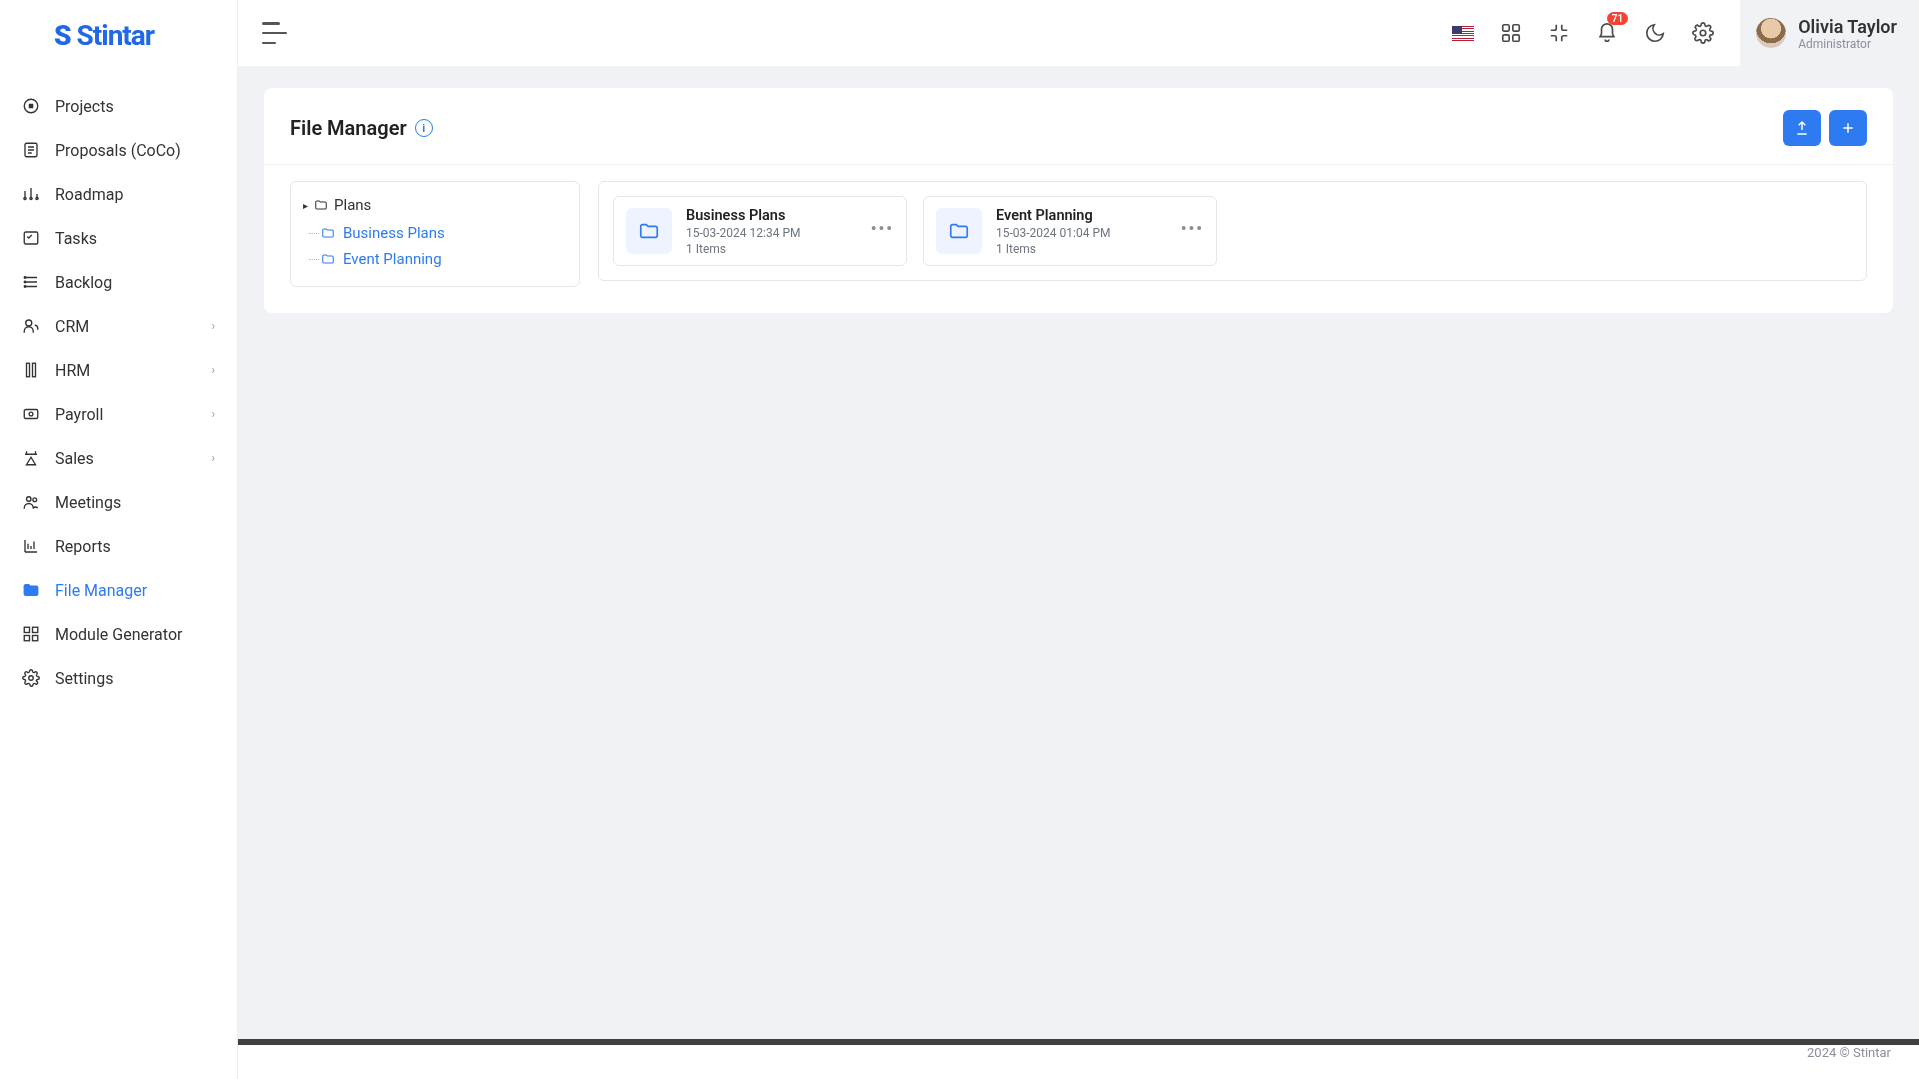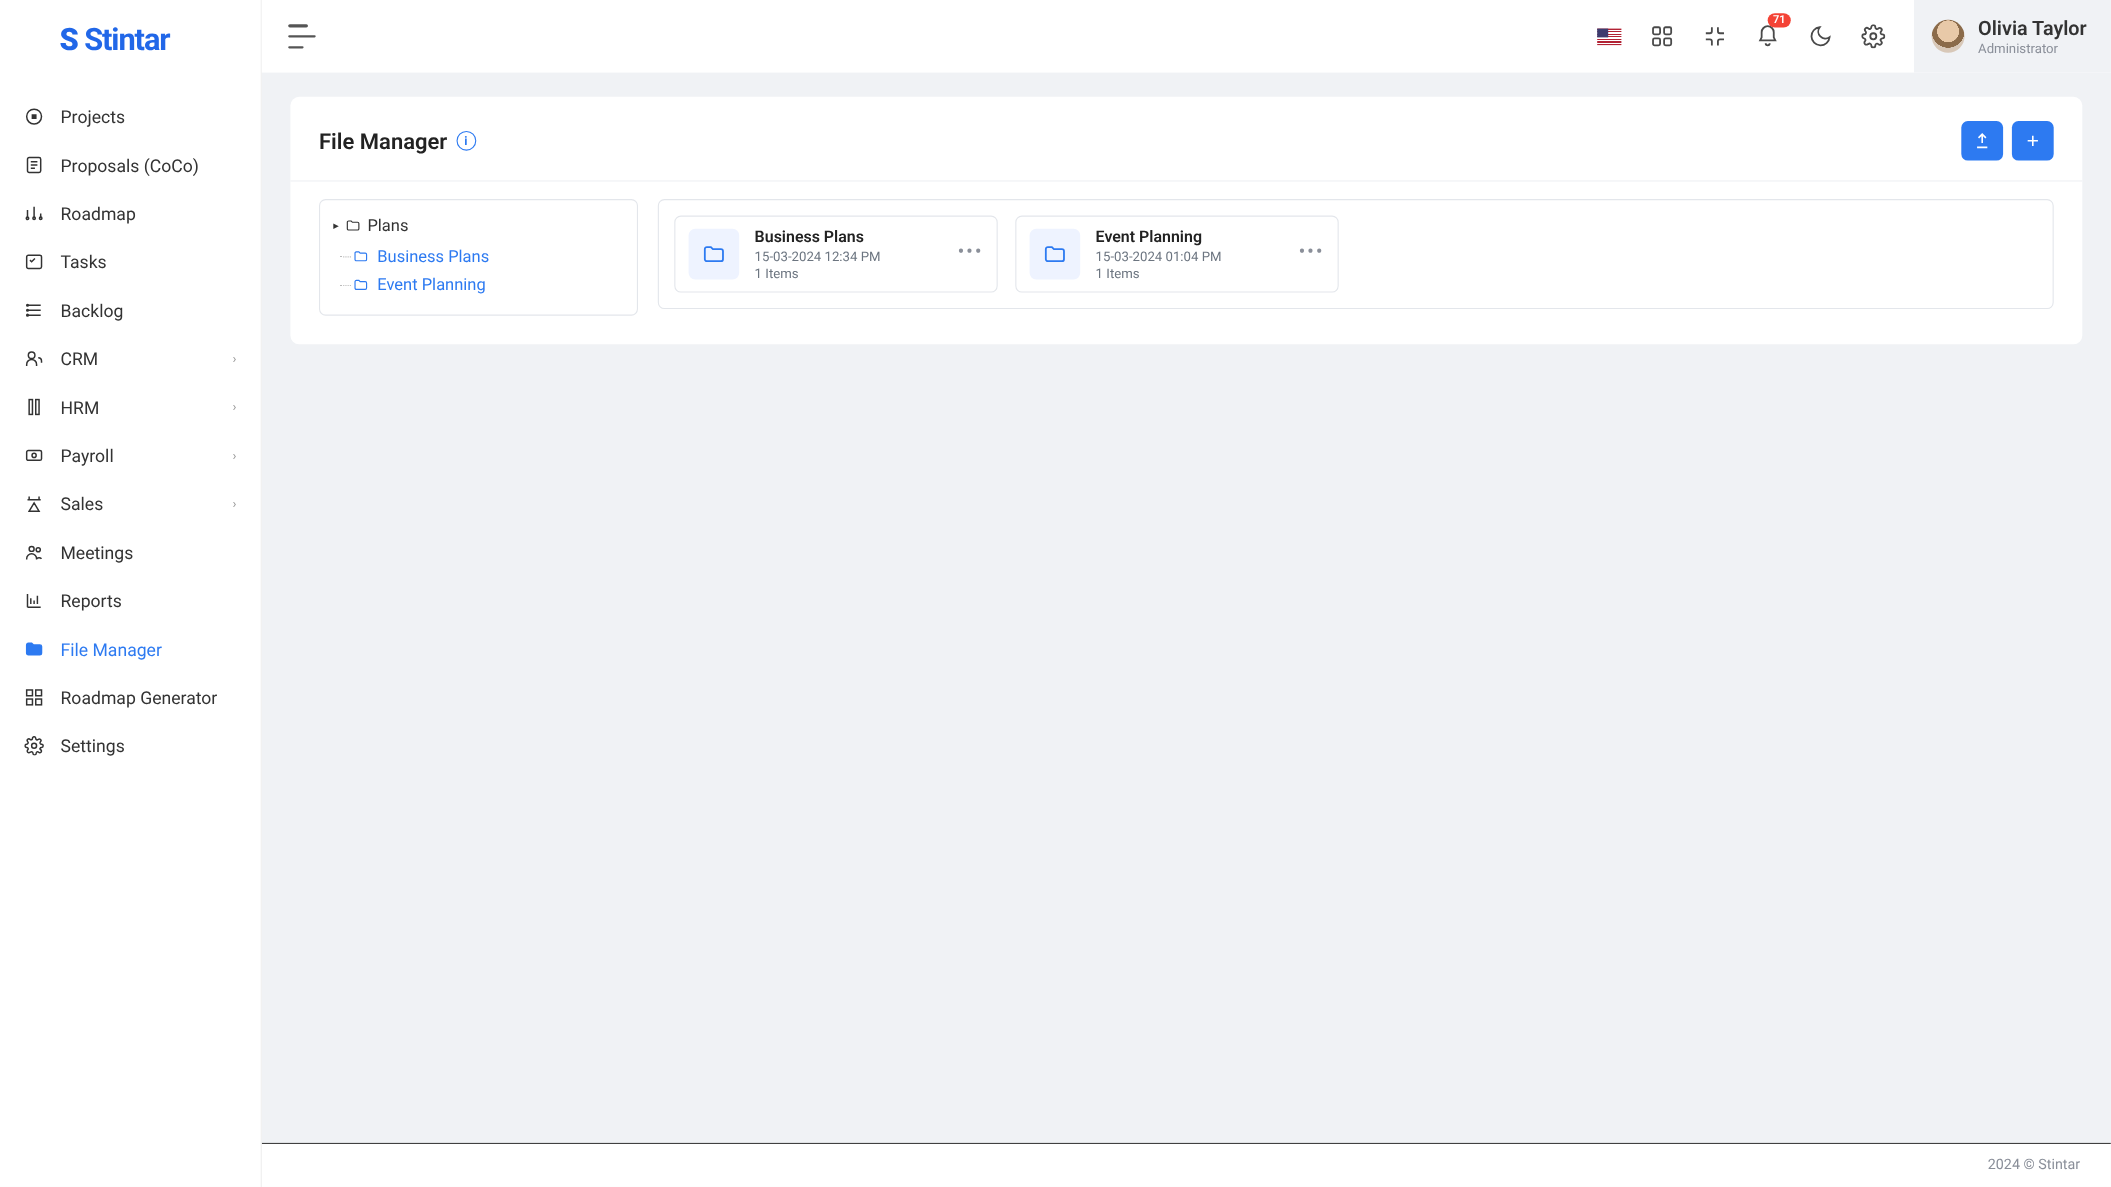--- a/index.html
+++ b/index.html
@@ -205,22 +205,22 @@
   display:flex;align-items:center;justify-content:center;
 }
 .folder-thumb svg{width:22px;height:22px;stroke:#2d7af1;fill:none;stroke-width:1.8;}
 .folder-meta .f-name{font-size:14.5px;font-weight:600;color:#222;}
 .folder-meta .f-date{font-size:12px;color:#6c7580;margin-top:2px;}
 .folder-meta .f-count{font-size:12px;color:#6c7580;margin-top:2px;}
 .dots{position:absolute;right:12px;top:22px;color:#8a8f99;letter-spacing:2px;cursor:pointer;font-weight:700;}
 
 .footer{
   position:absolute;bottom:0;left:0;right:0;
-  background:#fff;height:40px;display:flex;align-items:center;justify-content:flex-end;
-  padding:0 28px;font-size:13px;color:#8a8f99;border-top:1px solid #404040;
+  background:#fff;height:40px;display:flex;align-items:flex-start;justify-content:flex-end;
+  padding:0 28px;font-size:13px;color:#8a8f99;border-top:6px solid #404040;
 }
 </style>
 </head>
 <body>
 
 <div class="app">
   <aside class="sidebar">
     <div class="logo">
       <span class="s-glyph">S</span>
         <span>Stintar</span>
@@ -345,21 +345,21 @@
     </div>
         <div class="nav-item">
           <span class="nav-icon">
             <svg viewBox="0 0 24 24">
               <rect x="3" y="3" width="7" height="7"></rect>
               <rect x="14" y="3" width="7" height="7"></rect>
               <rect x="3" y="14" width="7" height="7"></rect>
               <rect x="14" y="14" width="7" height="7"></rect>
             </svg>
           </span>
-    <span>Roadmap Generator</span>
+    <span>Module Generator</span>
     </div>
         <div class="nav-item">
           <span class="nav-icon">
             <svg viewBox="0 0 24 24">
               <circle cx="12" cy="12" r="3"></circle>
               <path d="M19.4 15a1.7 1.7 0 0 0 .34 1.87l.6.06a2 2 0 1 1-2.83 2.83l-.06-.06a1.7 1.7 0 0 0-1.87-.34 1.7 1.7 0 0 0-1 1.56V21a2 2 0 1 1-4 0v-.09a1.7 1.7 0 0 0-1-1.56 1.7 1.7 0 0 0-1.87.34l-.6.06a2 2 0 1 1-2.83-2.83l.06-.06a1.7 1.7 0 0 0 .34-1.87 1.7 1.7 0 0 0-1.56-1H3a2 2 0 1 1 0-4h.09a1.7 1.7 0 0 0 1.56-1 1.7 1.7 0 0 0-.34-1.87l-.06-.06a2 2 0 1 1 2.83-2.83l.06.06a1.7 1.7 0 0 0 1.87.34H9a1.7 1.7 0 0 0 1-1.56V3a2 2 0 1 1 4 0v.09a1.7 1.7 0 0 0 1 1.56 1.7 1.7 0 0 0 1.87-.34l.06-.06a2 2 0 1 1 2.83 2.83l-.06.06a1.7 1.7 0 0 0-.34 1.87V9a1.7 1.7 0 0 0 1.56 1H21a2 2 0 1 1 0 4h-.09a1.7 1.7 0 0 0-1.56 1z"></path>
             </svg>
           </span>
     <span>Settings</span>
     </div>

